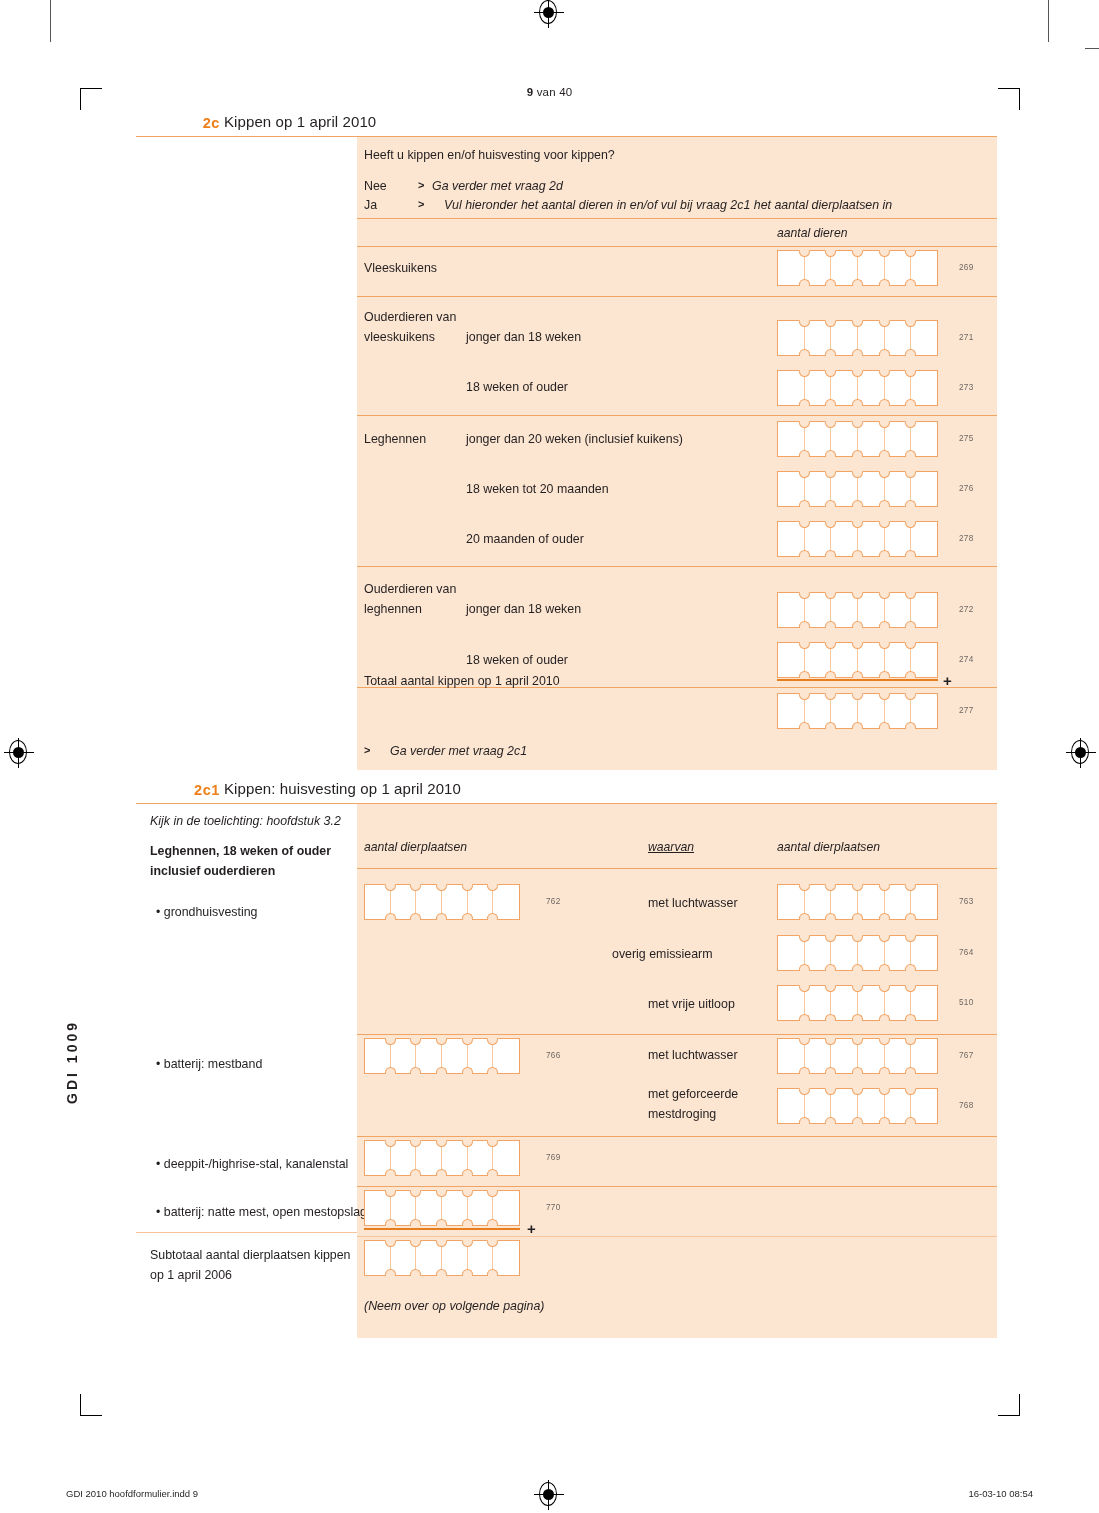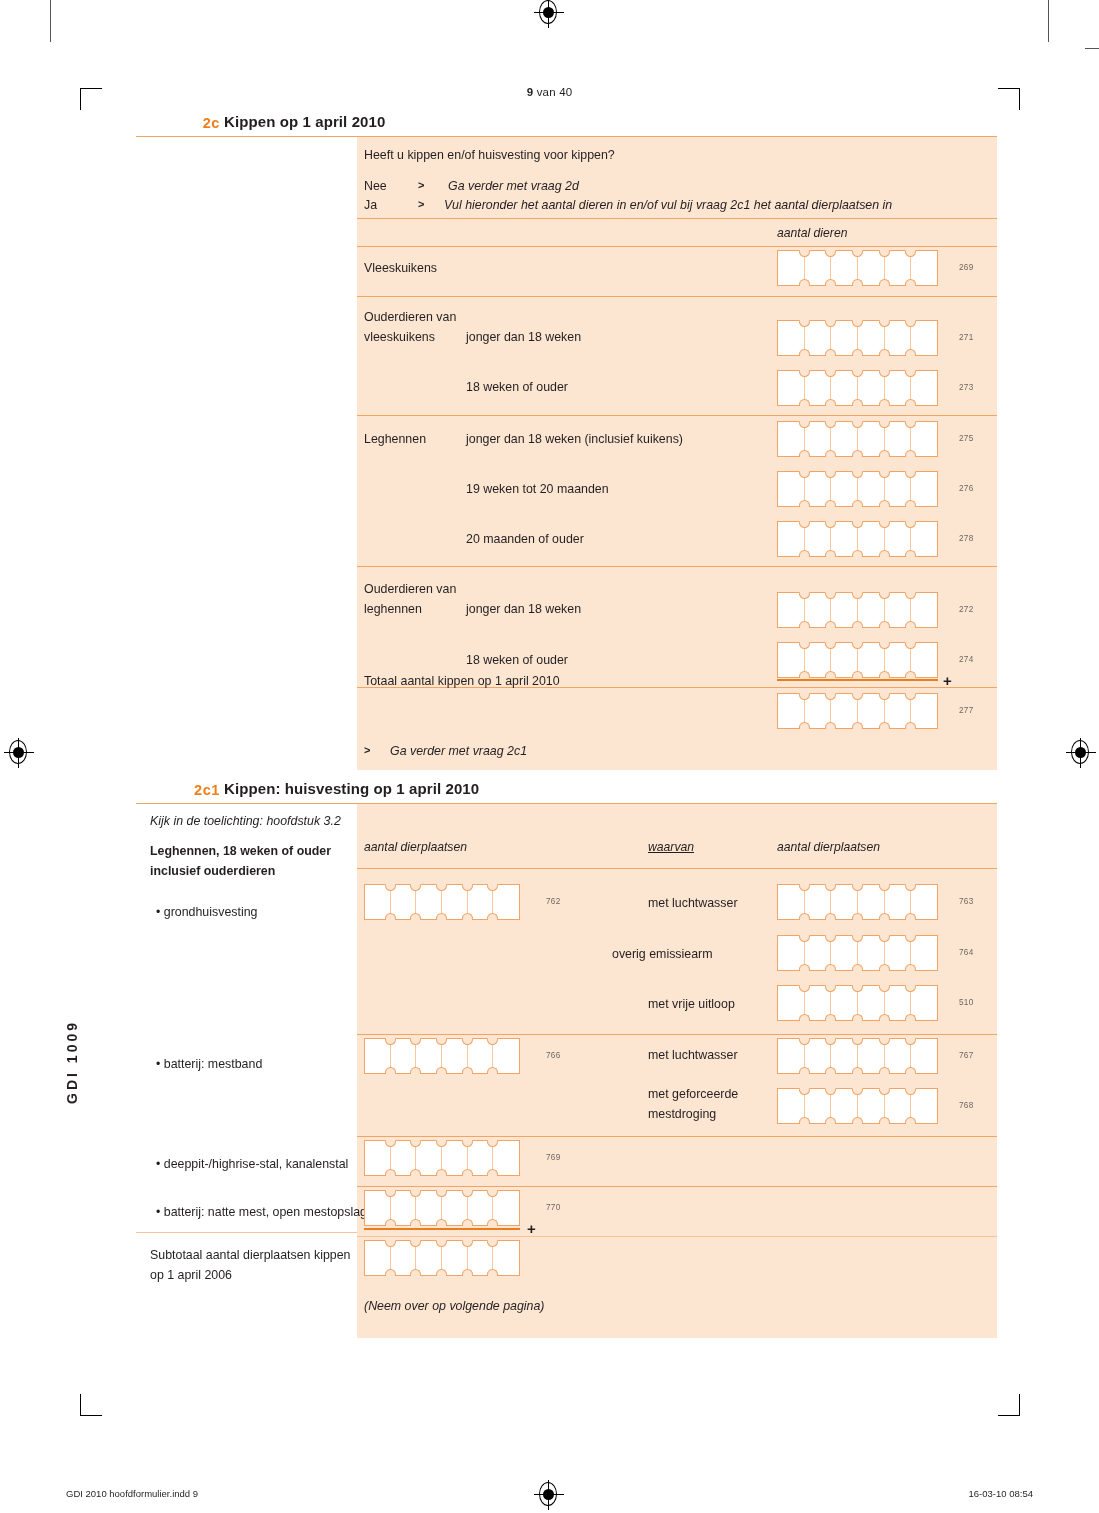--- a/index.html
+++ b/index.html
@@ -78,21 +78,21 @@
     text-align: right;
     color: #ef7f1a;
     font-weight: 700;
     font-size: 14.5px;
     letter-spacing: .6px;
   }
   .sec-title {
     position: absolute;
     left: 224px;
     top: 0;
-    font-weight: 700;
+    font-weight: 400;
     font-size: 15px;
     letter-spacing: .1px;
     white-space: nowrap;
   }
   .sec-rule {
     position: absolute;
     left: 136px;
     width: 861px;
     height: 1px;
     background: #f0a564;
@@ -251,21 +251,21 @@
 <div class="sec-num" style="top:115px;">2c</div>
 <div class="sec-title" style="top:113px;">Kippen op 1 april 2010</div>
 <div class="sec-rule" style="top:136px;"></div>
 
 <div class="panel" style="left:357px; top:137px; width:640px; height:633px;"></div>
 
 <div class="t" style="left:364px; top:146px;">Heeft u kippen en/of huisvesting voor kippen?</div>
 
 <div class="t" style="left:364px; top:177px;">Nee</div>
 <div class="arrow" style="left:418px; top:179px;">&gt;</div>
-<div class="t ital" style="left:448px; top:177px;">Ga verder met vraag 2d</div>
+<div class="t ital" style="left:432px; top:177px;">Ga verder met vraag 2d</div>
 
 <div class="t" style="left:364px; top:196px;">Ja</div>
 <div class="arrow" style="left:418px; top:198px;">&gt;</div>
 <div class="t ital" style="left:444px; top:196px;">Vul hieronder het aantal dieren in en/of vul bij vraag 2c1 het aantal dierplaatsen in</div>
 
 <div class="rowline" style="left:357px; top:218px; width:640px;"></div>
 <div class="t hdr" style="left:777px; top:224px;">aantal dieren</div>
 <div class="rowline" style="left:357px; top:246px; width:640px;"></div>
 
 <div class="t" style="left:364px; top:259px;">Vleeskuikens</div>
@@ -299,32 +299,32 @@
     <div class="cell" style="width:27px"></div>
     <div class="cell" style="width:27px"></div>
     <div class="cell" style="width:27px"></div>
     <div class="cell" style="width:27px"></div>
     <div class="cell" style="width:27px"></div>
 </div>
 <div class="fieldnum" style="left:959px; top:383px;">273</div>
 <div class="rowline" style="left:357px; top:415px; width:640px;"></div>
 
 <div class="t" style="left:364px; top:430px;">Leghennen</div>
-<div class="t" style="left:466px; top:430px;">jonger dan 18 weken (inclusief kuikens)</div>
+<div class="t" style="left:466px; top:430px;">jonger dan 20 weken (inclusief kuikens)</div>
 <div class="comb" style="left:777px; top:421px; width:161px; height:36px;">
   <div class="cell" style="width:26px"></div>
     <div class="cell" style="width:27px"></div>
     <div class="cell" style="width:27px"></div>
     <div class="cell" style="width:27px"></div>
     <div class="cell" style="width:27px"></div>
     <div class="cell" style="width:27px"></div>
 </div>
 <div class="fieldnum" style="left:959px; top:434px;">275</div>
 
-<div class="t" style="left:466px; top:480px;">19 weken tot 20 maanden</div>
+<div class="t" style="left:466px; top:480px;">18 weken tot 20 maanden</div>
 <div class="comb" style="left:777px; top:471px; width:161px; height:36px;">
   <div class="cell" style="width:26px"></div>
     <div class="cell" style="width:27px"></div>
     <div class="cell" style="width:27px"></div>
     <div class="cell" style="width:27px"></div>
     <div class="cell" style="width:27px"></div>
     <div class="cell" style="width:27px"></div>
 </div>
 <div class="fieldnum" style="left:959px; top:484px;">276</div>
 

